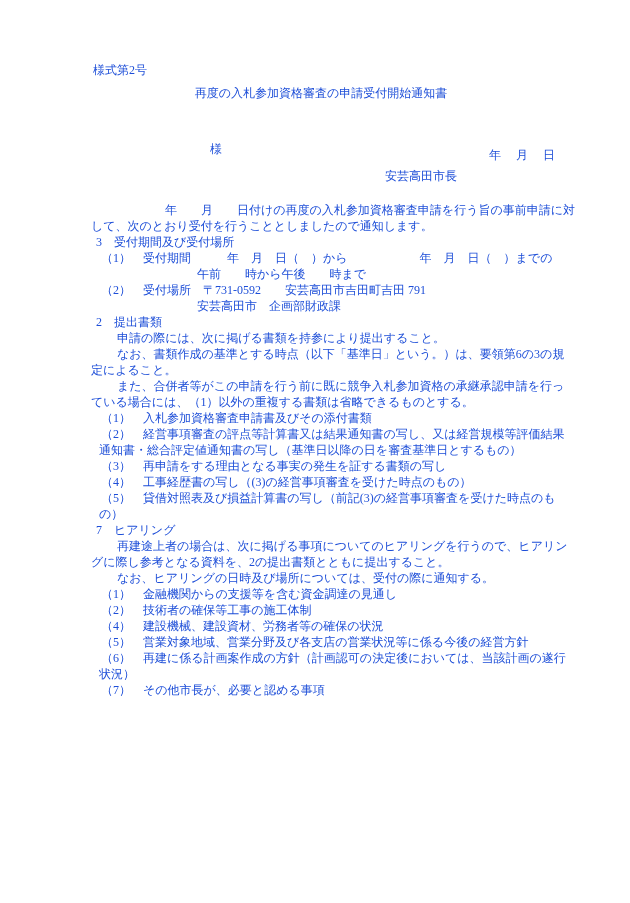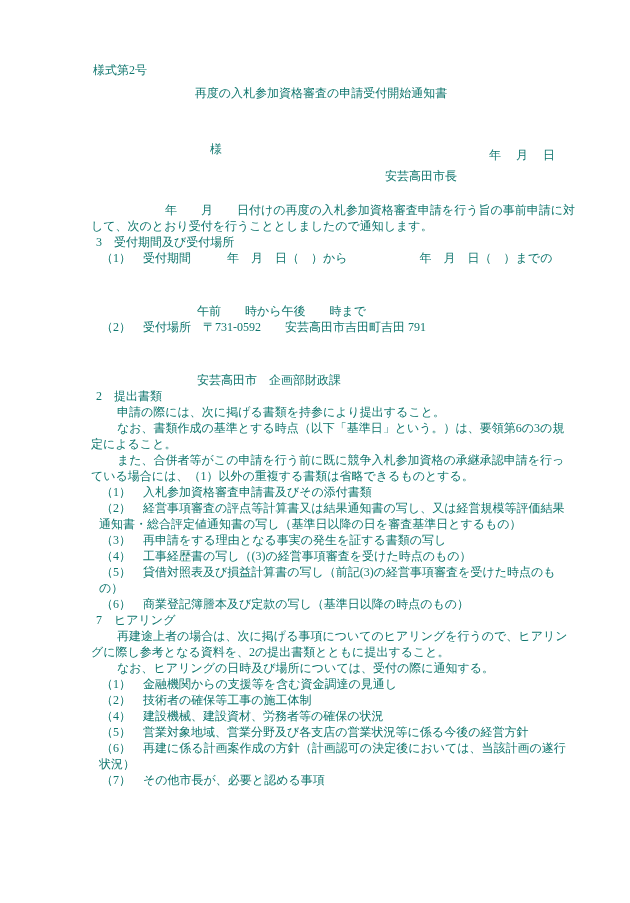--- a/index.html
+++ b/index.html
@@ -8,21 +8,21 @@
     background: #ffffff;
   }
   .page {
     position: relative;
     width: 630px;
     height: 903px;
     background: #ffffff;
     font-family: "Liberation Serif", "DejaVu Serif", serif;
     font-size: 12px;
     line-height: 16px;
-    color: #0f766e;
+    color: #1d4ed8;
     overflow: hidden;
   }
   .form-number {
     position: absolute;
     left: 93px;
     top: 62px;
     white-space: pre;
   }
   .doc-title {
     position: absolute;
@@ -59,21 +59,21 @@
   }
   .line {
     height: 16px;
     white-space: pre;
   }
   .m0    { padding-left: 0; }
   .num   { padding-left: 5px; }
   .item  { padding-left: 10px; }
   .iwrap { padding-left: 8px; }
   .para  { padding-left: 26px; }
-  .inner { padding-left: 106px; margin-top: 37px; }
+  .inner { padding-left: 106px; }
 </style>
 </head>
 <body>
 
 <div class="page">
   <div class="form-number">様式第2号</div>
   <div class="doc-title">再度の入札参加資格審査の申請受付開始通知書</div>
   <div class="date-line">年　 月　 日</div>
   <div class="addressee">様</div>
   <div class="issuer">安芸高田市長</div>
@@ -92,21 +92,20 @@
     <div class="line m0">定によること。</div>
     <div class="line para">また、合併者等がこの申請を行う前に既に競争入札参加資格の承継承認申請を行っ</div>
     <div class="line m0">ている場合には、（1）以外の重複する書類は省略できるものとする。</div>
     <div class="line item">（1）　入札参加資格審査申請書及びその添付書類</div>
     <div class="line item">（2）　経営事項審査の評点等計算書又は結果通知書の写し、又は経営規模等評価結果</div>
     <div class="line iwrap">通知書・総合評定値通知書の写し（基準日以降の日を審査基準日とするもの）</div>
     <div class="line item">（3）　再申請をする理由となる事実の発生を証する書類の写し</div>
     <div class="line item">（4）　工事経歴書の写し（(3)の経営事項審査を受けた時点のもの）</div>
     <div class="line item">（5）　貸借対照表及び損益計算書の写し（前記(3)の経営事項審査を受けた時点のも</div>
     <div class="line iwrap">の）</div>
-    <div class="line item">（6）　商業登記簿謄本及び定款の写し（基準日以降の時点のもの）</div>
     <div class="line num">7　ヒアリング</div>
     <div class="line para">再建途上者の場合は、次に掲げる事項についてのヒアリングを行うので、ヒアリン</div>
     <div class="line m0">グに際し参考となる資料を、2の提出書類とともに提出すること。</div>
     <div class="line para">なお、ヒアリングの日時及び場所については、受付の際に通知する。</div>
     <div class="line item">（1）　金融機関からの支援等を含む資金調達の見通し</div>
     <div class="line item">（2）　技術者の確保等工事の施工体制</div>
     <div class="line item">（4）　建設機械、建設資材、労務者等の確保の状況</div>
     <div class="line item">（5）　営業対象地域、営業分野及び各支店の営業状況等に係る今後の経営方針</div>
     <div class="line item">（6）　再建に係る計画案作成の方針（計画認可の決定後においては、当該計画の遂行</div>
     <div class="line iwrap">状況）</div>

